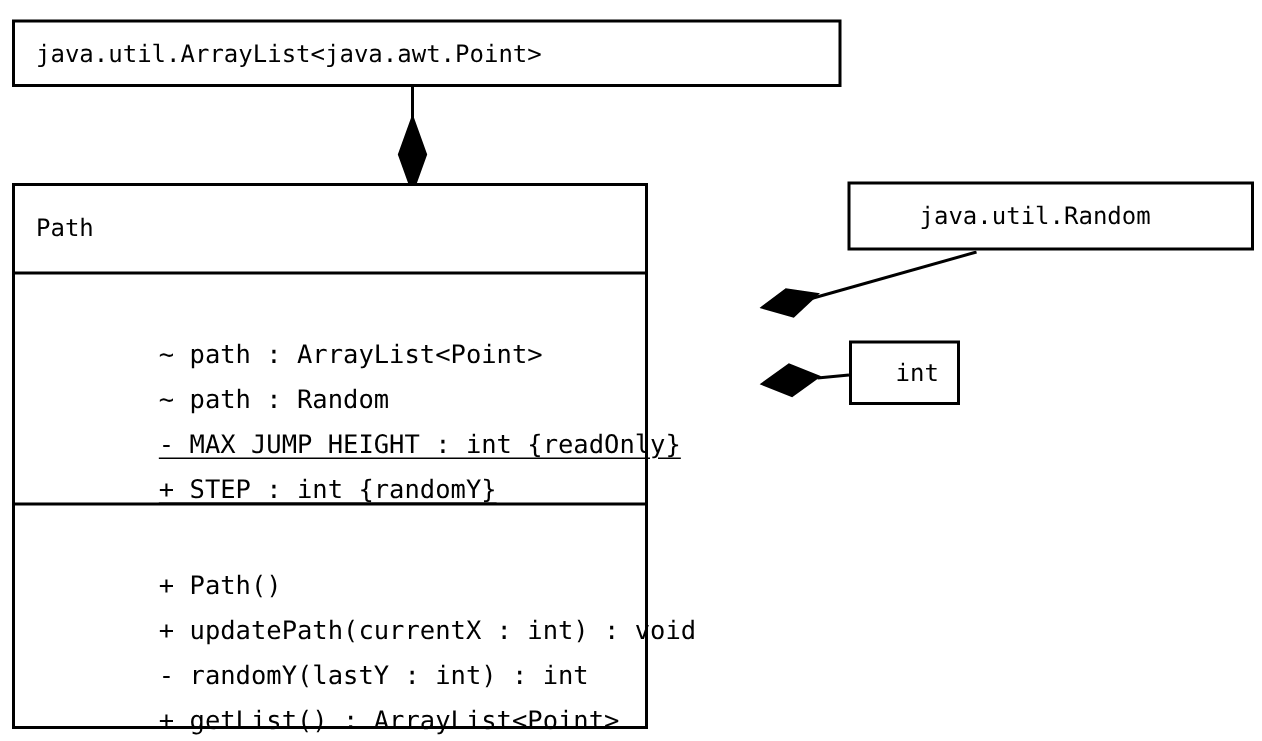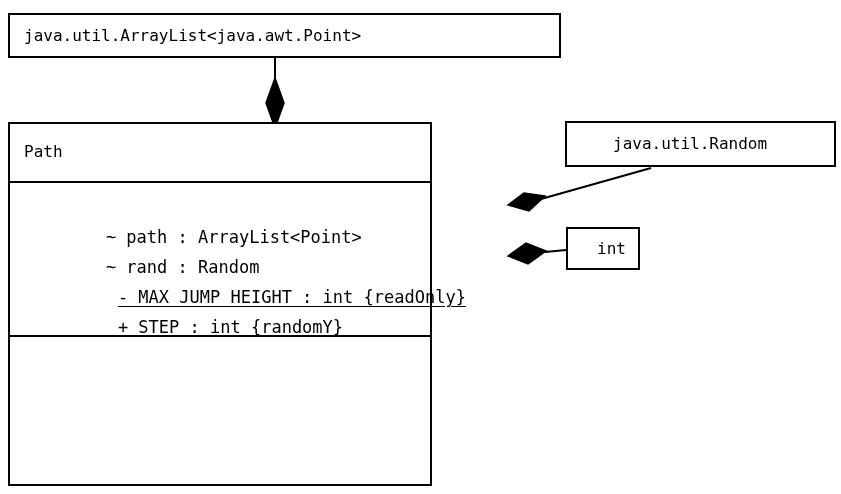--- a/index.html
+++ b/index.html
@@ -85,21 +85,20 @@
     color: #000000;
     white-space: pre;
     line-height: 30px;
     height: 30px;
     padding-left: 14px;
   }
   .member-text { display: inline; }
   .member-row.is-static .member-text {
     text-decoration: underline;
     text-underline-offset: 3px;
-    margin-left: 12px;
   }
 
   
   #random-box {
     left: 565px;
     top: 121px;
     width: 271px;
     height: 46px;
   }
   #random-box .box-title {
@@ -164,32 +163,46 @@
 
     <div id="path-name">Path</div>
 
     <div class="compartment-divider" id="divider-1"></div>
 
     <ul class="member-list" id="attributes-list">
       <li class="member-row">
         <span class="member-text">~ path : ArrayList&lt;Point&gt;</span>
       </li>
       <li class="member-row">
-        <span class="member-text">~ rand : Random</span>
+        <span class="member-text">~ path : Random</span>
       </li>
       <li class="member-row is-static">
         <span class="member-text">- MAX_JUMP_HEIGHT : int {readOnly}</span>
       </li>
       <li class="member-row is-static">
         <span class="member-text">+ STEP : int {randomY}</span>
       </li>
     </ul>
 
     <div class="compartment-divider" id="divider-2"></div>
 
+    <ul class="member-list" id="operations-list">
+      <li class="member-row">
+        <span class="member-text">+ Path()</span>
+      </li>
+      <li class="member-row">
+        <span class="member-text">+ updatePath(currentX : int) : void</span>
+      </li>
+      <li class="member-row">
+        <span class="member-text">- randomY(lastY : int) : int</span>
+      </li>
+      <li class="member-row">
+        <span class="member-text">+ getList() : ArrayList&lt;Point&gt;</span>
+      </li>
+    </ul>
   </div>
 
   <div class="uml-box" id="random-box">
     <div class="box-title">java.util.Random</div>
   </div>
 
   <div class="uml-box" id="int-box">
     <div class="box-title">int</div>
   </div>
 

